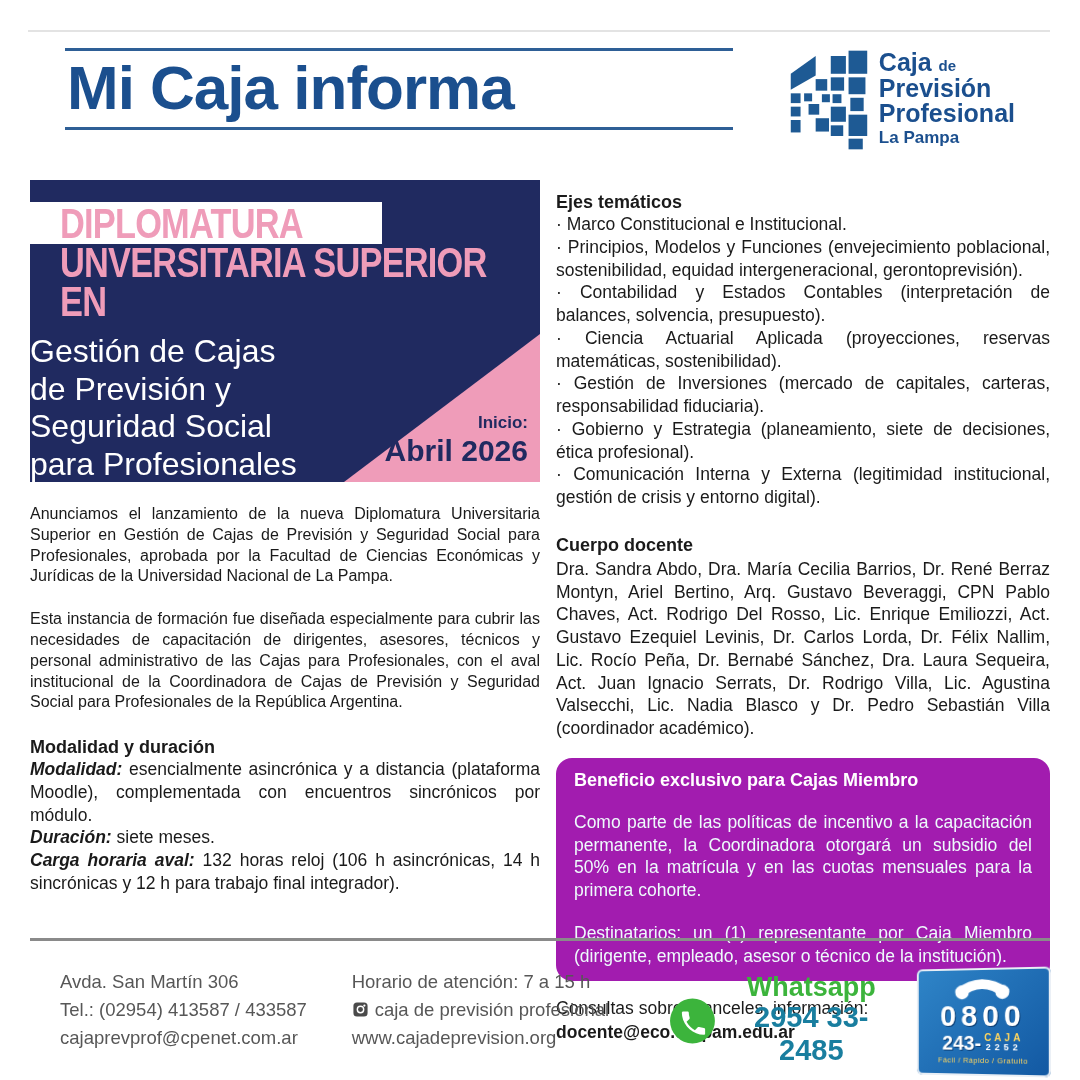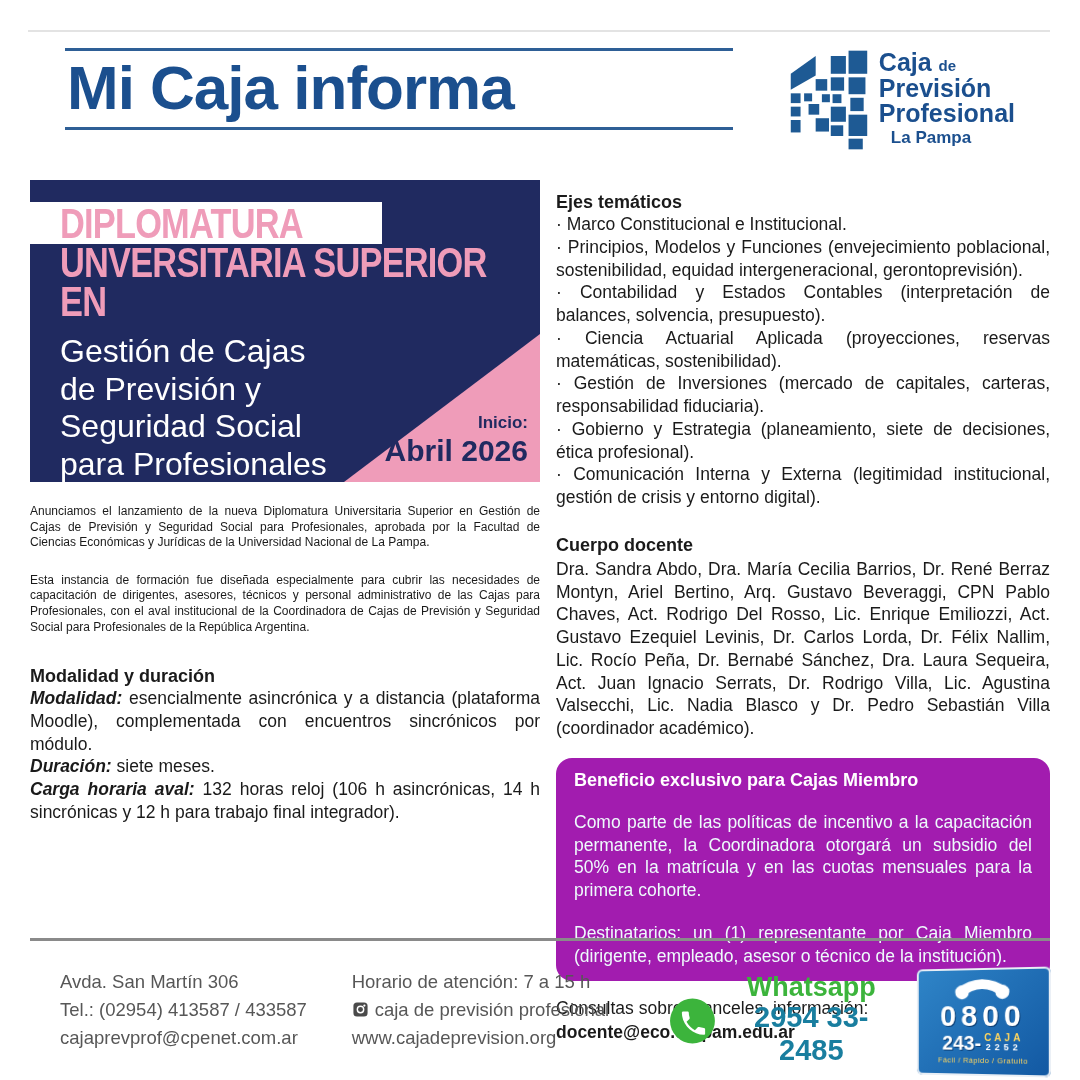--- a/index.html
+++ b/index.html
@@ -11,46 +11,46 @@
   .header{position:absolute;left:65px;top:48px;width:950px;}
   .rule{height:0;border-top:3px solid #2e5f96;width:668px;}
   .masthead{font-size:62px;font-weight:bold;color:#1b4f8e;letter-spacing:-1px;
             line-height:1.0;padding:6px 0 8px 2px;}
   .logo{position:absolute;right:0;top:-4px;display:flex;align-items:flex-start;gap:10px;}
   .logo svg{width:80px;height:112px;}
   .logo-text{color:#1b4f8e;line-height:1.02;padding-top:6px;}
   .logo-text .l1{font-size:25px;font-weight:bold;}
   .logo-text .l1 .small{font-size:15px;font-weight:bold;}
   .logo-text .l2,.logo-text .l3{font-size:25px;font-weight:bold;}
-  .logo-text .l4{font-size:17px;font-weight:bold;margin-top:2px;margin-left:12px;}
+  .logo-text .l4{font-size:17px;font-weight:bold;margin-top:2px;}
 
   
   .content{position:absolute;left:30px;top:180px;width:1020px;display:flex;gap:16px;}
   .col-left{width:510px;}
   .col-right{width:494px;}
 
   
   .hero{position:relative;width:510px;height:302px;background:#202a60;overflow:hidden;}
   .pinktxt{color:#ef9cb9;font-weight:bold;}
   .condensed{display:inline-block;transform:scaleX(.8);transform-origin:0 50%;
              white-space:nowrap;letter-spacing:-1px;}
   .hero-strip{margin-top:22px;}
   .hero-strip .strip{background:#ffffff;display:inline-block;padding:1px 18px 1px 30px;}
   .hero-t{font-size:43px;line-height:.94;}
   .hero-l2,.hero-l3{padding-left:30px;margin-top:-2px;}
-  .hero-sub{margin-top:12px;padding-left:30px;color:#ffffff;font-size:32px;line-height:1.17;}
+  .hero-sub{margin-top:12px;color:#ffffff;font-size:32px;line-height:1.17;}
   .hero-triangle{position:absolute;right:0;bottom:0;width:196px;height:148px;background:#ef9cb9;
                  clip-path:polygon(100% 0,100% 100%,0 100%);}
   .hero-start{position:absolute;right:12px;bottom:14px;text-align:right;color:#202a60;}
   .hero-start .lab{font-size:17px;font-weight:bold;}
   .hero-start .date{font-size:30px;font-weight:bold;margin-top:1px;}
 
   
-  .para{font-size:12px;line-height:1.3;text-align:justify;margin-top:22px;}
-  .sec-head{font-size:18px;font-weight:bold;margin-top:31px;}
+  .para{font-size:16px;line-height:1.3;text-align:justify;margin-top:22px;}
+  .sec-head{font-size:18px;font-weight:bold;margin-top:24px;}
   .mod-line{font-size:17.5px;line-height:1.3;text-align:justify;}
   .mod-label{font-weight:bold;font-style:italic;}
 
   .col-right .sec-head{margin-top:16px;}
   .eje{font-size:17.5px;line-height:1.3;text-align:justify;}
   .docentes{font-size:17.5px;line-height:1.3;text-align:justify;margin-top:2px;}
 
   .beneficio{background:#a21caf;border-radius:16px;color:#ffffff;padding:12px 18px 14px 18px;
              margin-top:18px;}
   .beneficio .b-head{font-size:18px;font-weight:bold;}

